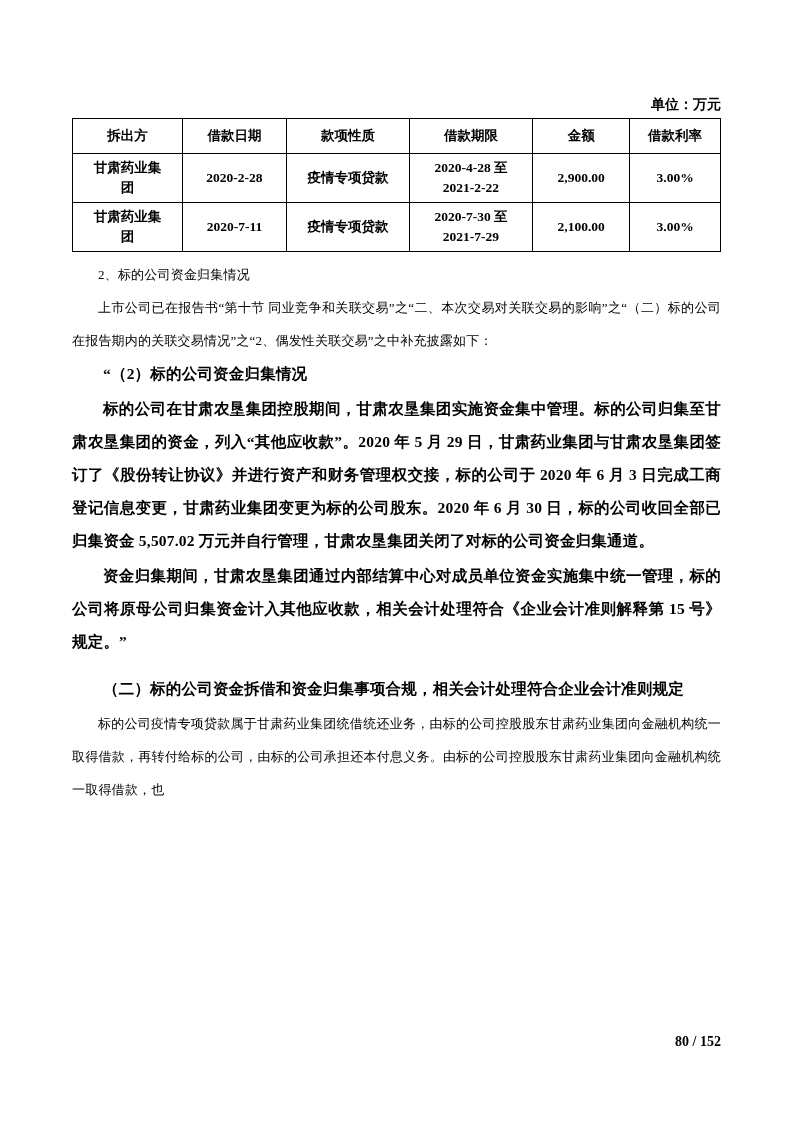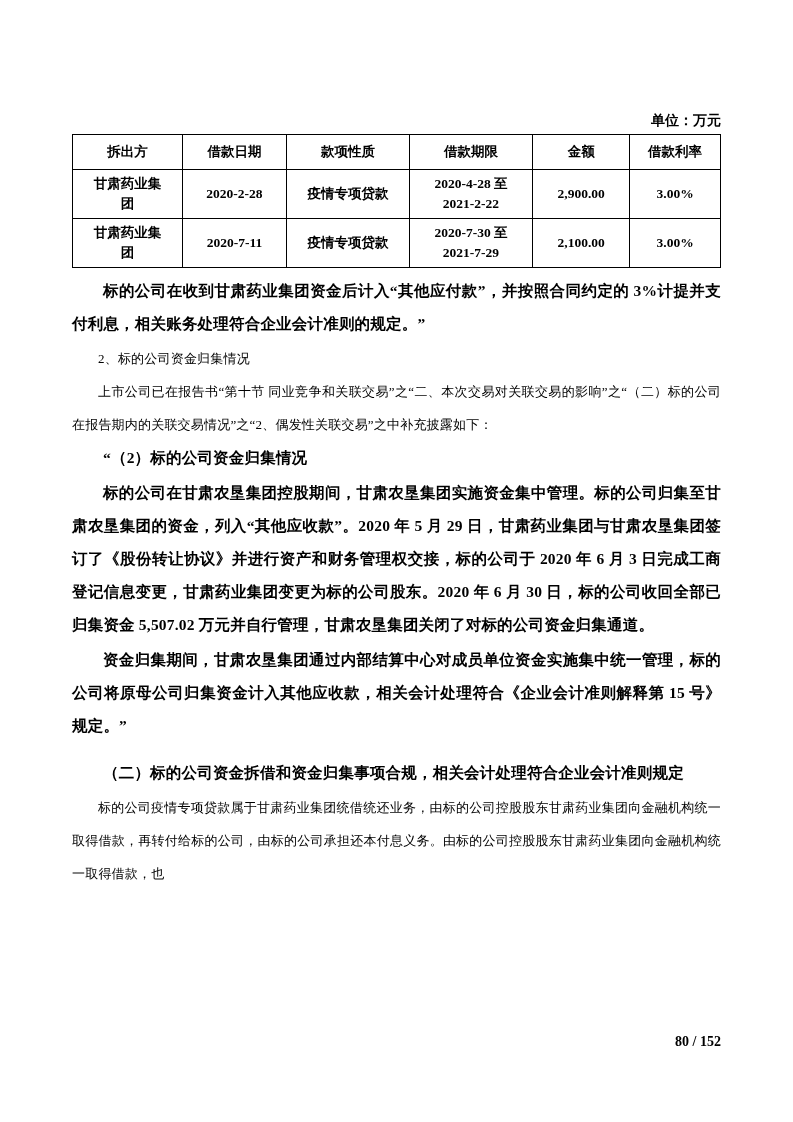--- a/index.html
+++ b/index.html
@@ -38,21 +38,21 @@
     letter-spacing: 0.2px;
   }
   .indent {
     text-indent: 2em;
   }
   .unit-line {
     font-family: "Liberation Serif", "DejaVu Serif", serif;
     font-weight: bold;
     font-size: 14px;
     text-align: right;
-    margin: 24px 0 4px 0;
+    margin: 8px 0 4px 0;
   }
   table.data {
     border-collapse: collapse;
     width: 100%;
     font-family: "Liberation Serif", "DejaVu Serif", serif;
     font-size: 13.5px;
     font-weight: bold;
     table-layout: fixed;
   }
   table.data th, table.data td {
@@ -135,21 +135,20 @@
           <span class="nowrap-br">2021-7-29</span>
         </td>
         <td>2,100.00</td>
         <td>3.00%</td>
       </tr>
     </tbody>
   </table>
 
   <div class="spacer-sm"></div>
 
-  <p class="bold-para indent">标的公司在收到甘肃药业集团资金后计入“其他应付款”，并按照合同约定的 3%计提并支付利息，相关账务处理符合企业会计准则的规定。”</p>
 
   <p class="plain-para indent">2、标的公司资金归集情况</p>
 
   <p class="plain-para indent">上市公司已在报告书“第十节  同业竞争和关联交易”之“二、本次交易对关联交易的影响”之“（二）标的公司在报告期内的关联交易情况”之“2、偶发性关联交易”之中补充披露如下：</p>
 
   <p class="bold-para indent">“（2）标的公司资金归集情况</p>
 
   <p class="bold-para indent">标的公司在甘肃农垦集团控股期间，甘肃农垦集团实施资金集中管理。标的公司归集至甘肃农垦集团的资金，列入“其他应收款”。2020 年 5 月 29 日，甘肃药业集团与甘肃农垦集团签订了《股份转让协议》并进行资产和财务管理权交接，标的公司于 2020 年 6 月 3 日完成工商登记信息变更，甘肃药业集团变更为标的公司股东。2020 年 6 月 30 日，标的公司收回全部已归集资金 5,507.02 万元并自行管理，甘肃农垦集团关闭了对标的公司资金归集通道。</p>
 
   <p class="bold-para indent">资金归集期间，甘肃农垦集团通过内部结算中心对成员单位资金实施集中统一管理，标的公司将原母公司归集资金计入其他应收款，相关会计处理符合《企业会计准则解释第 15 号》规定。”</p>

